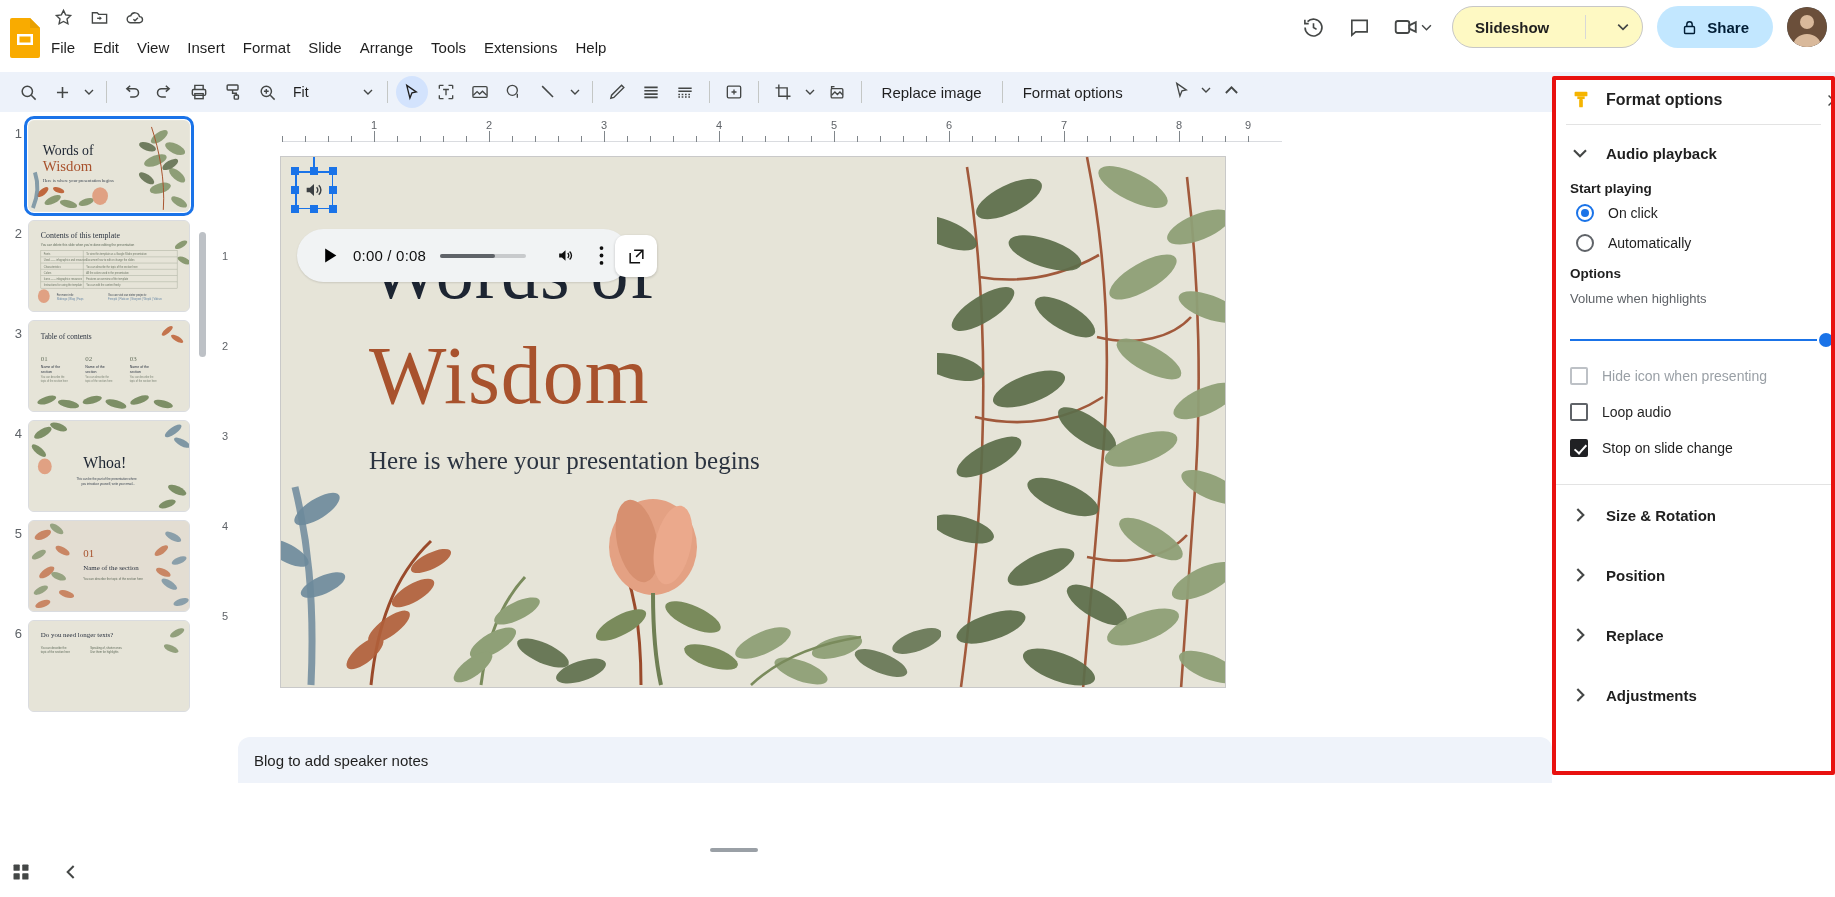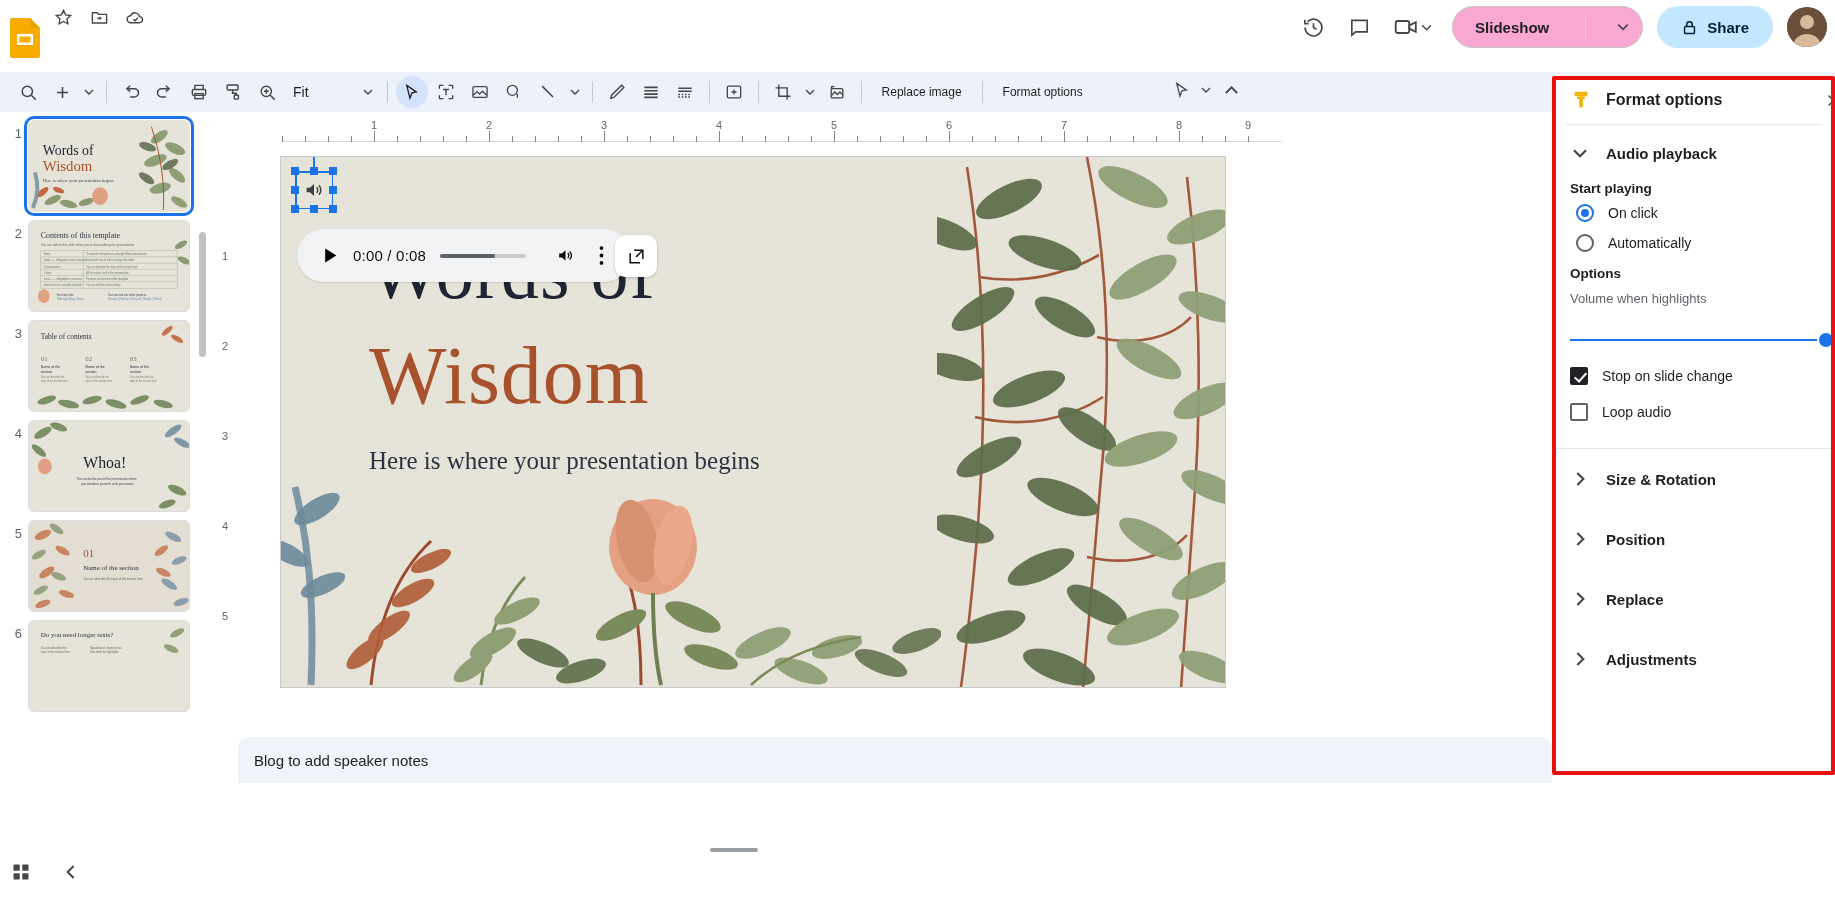--- a/index.html
+++ b/index.html
@@ -24,21 +24,21 @@
   .title-icon svg { display: block; }
 
   .menubar { position: absolute; left: 42px; top: 36px; display: flex; gap: 0; }
   .menu-item { font-size: 15px; color: #1f1f1f; padding: 3px 9px; border-radius: 4px; cursor: pointer; white-space: nowrap; }
 
   .top-right { position: absolute; right: 0; top: 6px; display: flex; align-items: center; gap: 4px; padding-right: 8px; }
   .circ-btn { width: 42px; height: 42px; border-radius: 50%; display: flex; align-items: center; justify-content: center; color: #444746; cursor: pointer; }
   .cam-btn { width: 56px; height: 42px; border-radius: 21px; display:flex; align-items:center; justify-content:center; gap:2px; color:#444746; cursor:pointer;}
   .slideshow-group {
     display: flex; align-items: center; height: 42px; border: 1px solid #c7c7c7;
-    border-radius: 21px; margin-left: 8px; overflow: hidden; background: #f9a8d4; gap: 18px;
+    border-radius: 21px; margin-left: 8px; overflow: hidden; background: #fef9c3; gap: 18px;
   }
   .slideshow-btn { padding: 0 18px 0 22px; height: 42px; display: flex; align-items: center; font-size: 15px; font-weight: 600; color: #1f1f1f; cursor: pointer; }
   .slideshow-div { width: 1px; height: 24px; background: #d8d8d8; }
   .slideshow-caret { width: 38px; height: 42px; display: flex; align-items: center; justify-content: center; cursor: pointer; }
   .share-btn {
     margin-left: 10px; height: 42px; border-radius: 21px; background: #c2e7ff; color: #001d35;
     display: flex; align-items: center; gap: 9px; padding: 0 24px; font-size: 15px; font-weight: 600; cursor: pointer;
   }
   .avatar { width: 40px; height: 40px; border-radius: 50%; background:#5f6368; margin-left: 10px; overflow:hidden; }
 
@@ -47,21 +47,21 @@
     position: absolute; left: 0; top: 72px; width: 1835px; height: 40px;
     background: #edf2fa; border-radius: 0; display: flex; align-items: center;
   }
   .tb-inner { position:absolute; left: 4px; top: 2px; width: 1260px; height: 36px; background:#edf2fa; border-radius:18px; display:flex; align-items:center; gap:2px; padding-left: 8px;}
   .tb-btn { width: 32px; height: 32px; border-radius: 50%; display: flex; align-items: center; justify-content: center; color: #444746; cursor: pointer; flex: none;}
   .tb-btn.active { background: #d3e3fd; }
   .tb-caret { width: 18px; height: 32px; display: flex; align-items: center; justify-content: center; color: #444746; cursor: pointer; flex:none;}
   .tb-sep { width: 1px; height: 22px; background: #c4c7c5; margin: 0 6px; flex:none;}
   .tb-zoom { font-size: 14px; color: #1f1f1f; padding: 0 8px; cursor: pointer; flex:none;}
   .tb-zoom-caret { width: 22px; height: 32px; display: flex; align-items: center; justify-content: center; color:#444746; margin-left: 38px; cursor:pointer; flex:none;}
-  .tb-text { font-size: 12px; color: #1f1f1f; padding: 5px 12px; border-radius: 16px; cursor: pointer; white-space: nowrap; flex:none;}
+  .tb-text { font-size: 15px; color: #1f1f1f; padding: 5px 12px; border-radius: 16px; cursor: pointer; white-space: nowrap; flex:none;}
   .tb-rightgrp { position:absolute; left:1165px; top:2px; display:flex; align-items:center; }
 
   
   .filmstrip { position: absolute; left: 0; top: 112px; width: 212px; height: 625px; background: #fff; overflow: hidden; }
   .slide-row { position: relative; display: flex; align-items: flex-start; padding: 8px 0 0 0; }
   .slide-num { width: 22px; text-align: right; font-size: 13px; color: #5f6368; padding-top: 6px; margin-right: 6px; flex:none;}
   .thumb {
     width: 162px; height: 92px; background: #e9e7dc; border-radius: 6px; position: relative;
     overflow: hidden; border: 1px solid #dadce0; cursor: pointer; flex:none;
   }
@@ -209,20 +209,32 @@
         </svg>
       </div>
       <div class="title-icon">
         <svg width="21" height="21" viewBox="0 0 24 24" fill="none" stroke="currentColor" stroke-width="1.6">
           <path d="M6.5 18a4 4 0 0 1 0-8 5.2 5.2 0 0 1 10 1 3.5 3.5 0 0 1 0 7z"></path>
           <path d="M9.6 14l1.8 1.8 3.4-3.6"></path>
         </svg>
       </div>
     </div>
 
+    <div class="menubar">
+      <div class="menu-item">File</div>
+      <div class="menu-item">Edit</div>
+      <div class="menu-item">View</div>
+      <div class="menu-item">Insert</div>
+      <div class="menu-item">Format</div>
+      <div class="menu-item">Slide</div>
+      <div class="menu-item">Arrange</div>
+      <div class="menu-item">Tools</div>
+      <div class="menu-item">Extensions</div>
+      <div class="menu-item">Help</div>
+    </div>
 
     <div class="top-right">
       <div class="circ-btn">
         <svg width="23" height="23" viewBox="0 0 24 24" fill="none" stroke="currentColor" stroke-width="1.7">
           <path d="M3.2 12a8.8 8.8 0 1 0 2.6-6.2"></path>
             <path d="M3 4v4h4"></path>
             <path d="M12 7.5V12l3.2 2"></path>
         </svg>
       </div>
       <div class="circ-btn">
@@ -927,26 +939,30 @@
 
       <div class="rp-label">Options</div>
       <div class="rp-sublabel">Volume when highlights</div>
 
       <div class="slider-wrap">
         <div class="slider-track"></div>
         <div class="slider-knob"></div>
       </div>
 
       <div class="check-row">
-        <span class="cbox checked"></span>
-        <span class="check-label">Stop on slide change</span>
+        <span class="cbox disabled"></span>
+        <span class="check-label disabled">Hide icon when presenting</span>
       </div>
       <div class="check-row">
         <span class="cbox"></span>
         <span class="check-label">Loop audio</span>
+      </div>
+      <div class="check-row">
+        <span class="cbox checked"></span>
+        <span class="check-label">Stop on slide change</span>
       </div>
 
       <div class="rp-sep"></div>
 
       <div class="collapsed-row">
         <span class="chev">
           <svg width="16" height="16" viewBox="0 0 12 12">
               <path d="M4 1.5L8.5 6 4 10.5" fill="none" stroke="currentColor" stroke-width="1.6"></path>
             </svg>
         </span>

